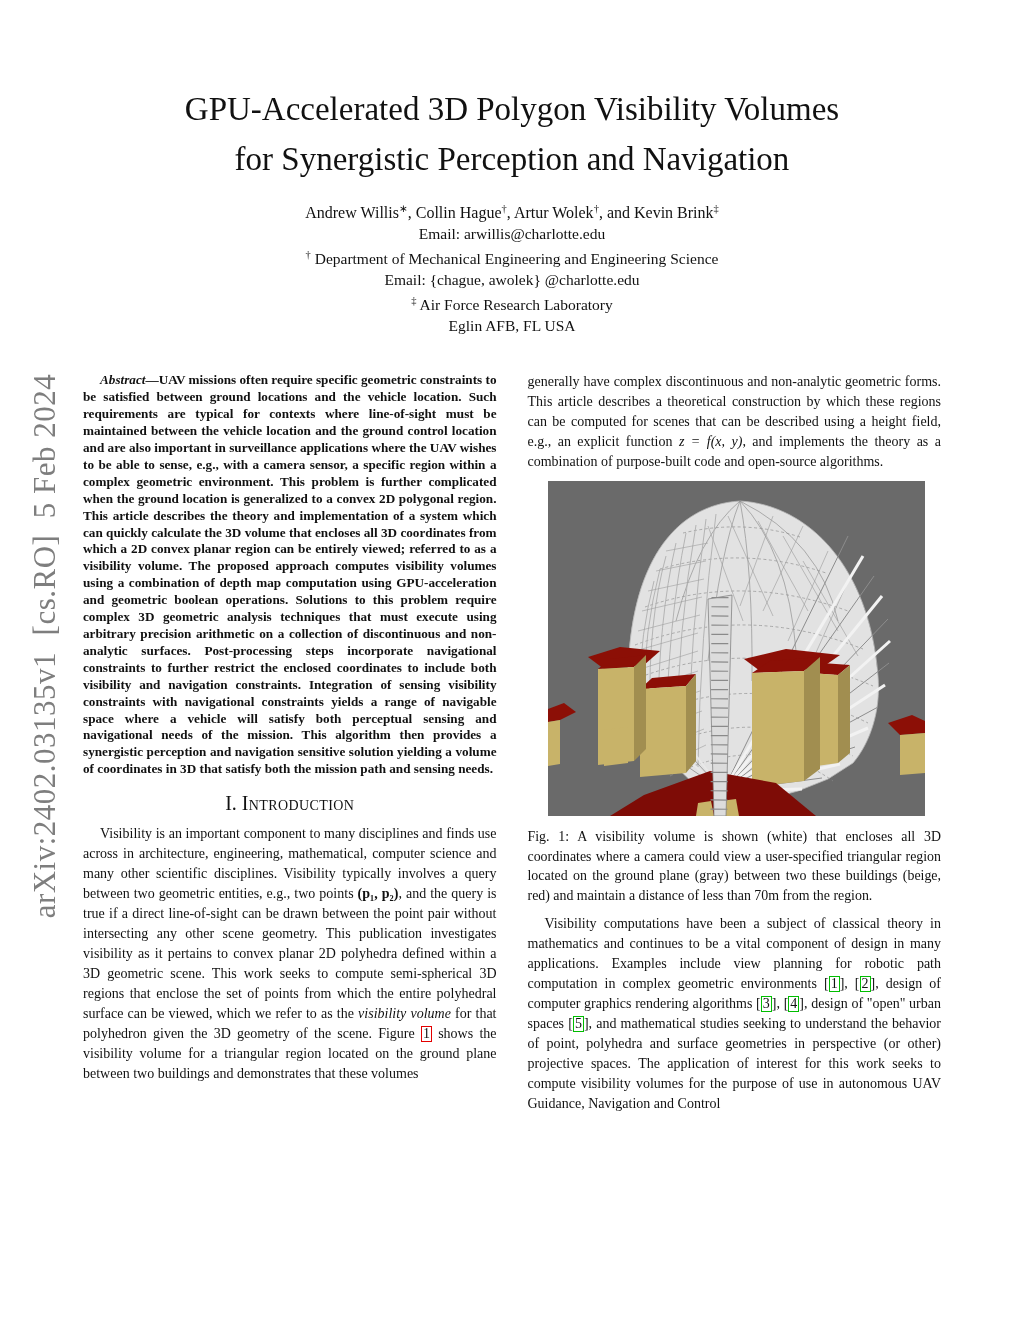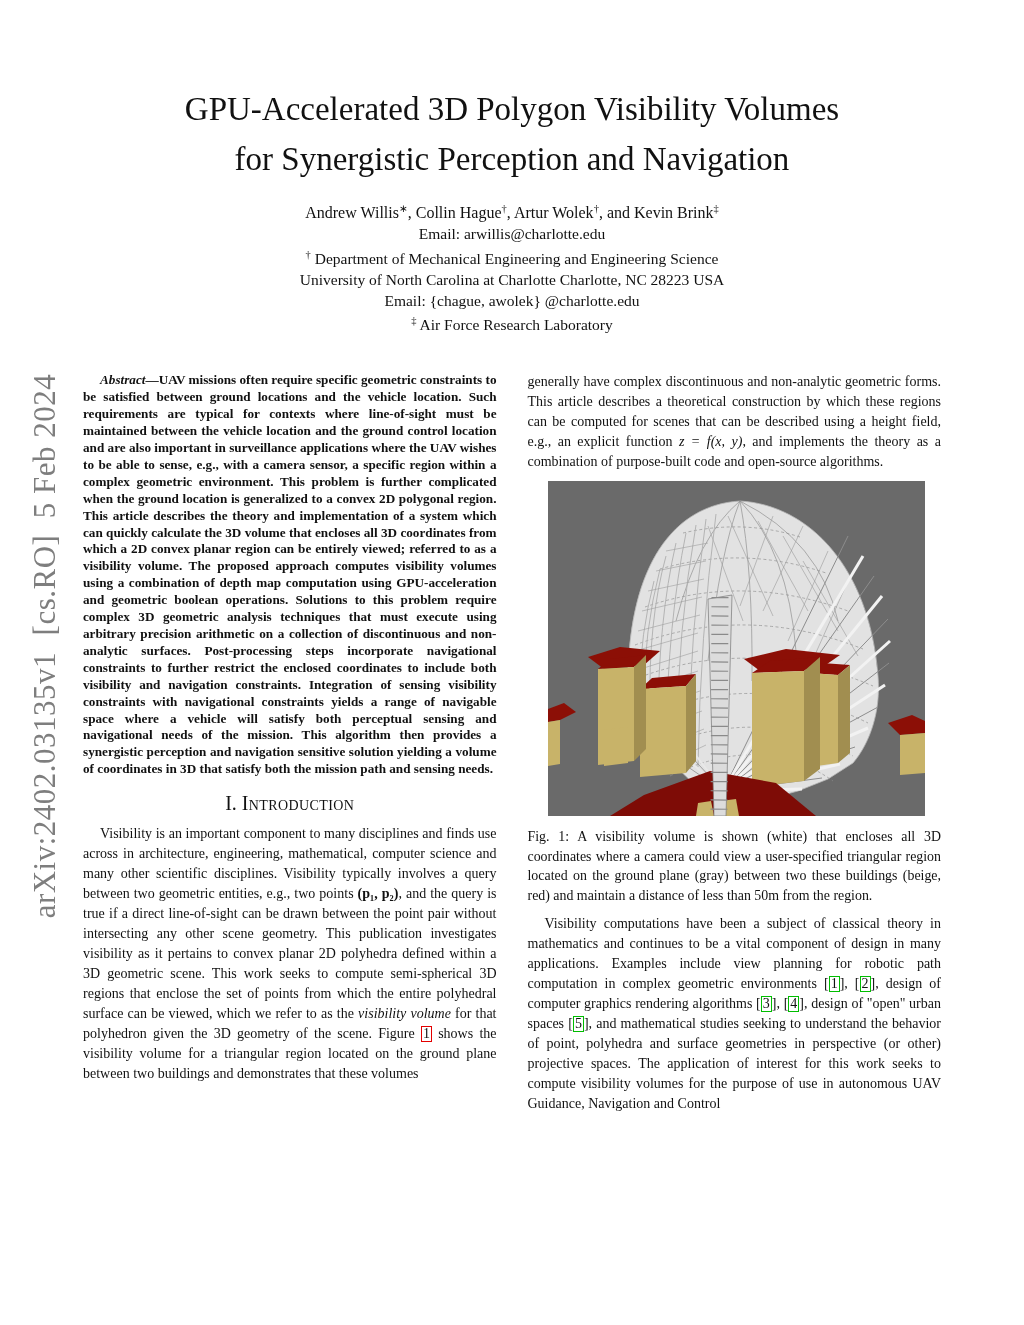--- a/index.html
+++ b/index.html
@@ -45,23 +45,23 @@
       <span>for Synergistic Perception and Navigation</span>
     </h1>
   </div>
 
   <div class="authors-block">
     <div class="author-line">
       <span>Andrew Willis</span><sup>∗</sup><span>, Collin Hague</span><sup>†</sup><span>, Artur Wolek</span><sup>†</sup><span>, and Kevin Brink</span><sup>‡</sup>
     </div>
     <div><span>Email: arwillis@charlotte.edu</span></div>
     <div><sup>†</sup><span> Department of Mechanical Engineering and Engineering Science</span></div>
-    <div><span>University of North Carolina at Charlotte Charlotte, NC 28223 USA</span></div>
     <div><span>Email: {chague, awolek} @charlotte.edu</span></div>
     <div><sup>‡</sup><span> Air Force Research Laboratory</span></div>
+    <div><span>Eglin AFB, FL USA</span></div>
   </div>
 
   <div class="columns">
 
     <div class="col">
       <p class="abstract-par"><span class="abstract-label">Abstract</span><span>—UAV missions often require specific geometric constraints to be satisfied between ground locations and the vehicle location. Such requirements are typical for contexts where line-of-sight must be maintained between the vehicle location and the ground control location and are also important in surveillance applications where the UAV wishes to be able to sense, e.g., with a camera sensor, a specific region within a complex geometric environment. This problem is further complicated when the ground location is generalized to a convex 2D polygonal region. This article describes the theory and implementation of a system which can quickly calculate the 3D volume that encloses all 3D coordinates from which a 2D convex planar region can be entirely viewed; referred to as a visibility volume. The proposed approach computes visibility volumes using a combination of depth map computation using GPU-acceleration and geometric boolean operations. Solutions to this problem require complex 3D geometric analysis techniques that must execute using arbitrary precision arithmetic on a collection of discontinuous and non-analytic surfaces. Post-processing steps incorporate navigational constraints to further restrict the enclosed coordinates to include both visibility and navigation constraints. Integration of sensing visibility constraints with navigational constraints yields a range of navigable space where a vehicle will satisfy both perceptual sensing and navigational needs of the mission. This algorithm then provides a synergistic perception and navigation sensitive solution yielding a volume of coordinates in 3D that satisfy both the mission path and sensing needs.</span></p>
 
       <div class="section-heading">
         <span>I.</span>
         <span class="sc">Introduction</span>
@@ -203,19 +203,19 @@
             </g>
           </g>
 
           <g>
             <polygon points="160,118 184,114 178,335 166,335" fill="#dcdcdc" stroke="#777777" stroke-width="0.7"></polygon>
             <line x1="172" y1="116" x2="171" y2="335" stroke="#8a8a8a" stroke-width="17" stroke-dasharray="1.2 8"></line>
           </g>
         </svg>
       </div>
 
-      <p class="fig-caption"><span>Fig. 1:</span><span> A visibility volume is shown (white) that encloses all 3D coordinates where a camera could view a user-specified triangular region located on the ground plane (gray) between two these buildings (beige, red) and maintain a distance of less than 50m from the region.</span></p>
+      <p class="fig-caption"><span>Fig. 1:</span><span> A visibility volume is shown (white) that encloses all 3D coordinates where a camera could view a user-specified triangular region located on the ground plane (gray) between two these buildings (beige, red) and maintain a distance of less than 70m from the region.</span></p>
 
       <p class="body-par indent par-gap"><span>Visibility computations have been a subject of classical theory in mathematics and continues to be a vital component of design in many applications. Examples include view planning for robotic path computation in complex geometric environments [</span><span class="citeref">1</span><span>], [</span><span class="citeref">2</span><span>], design of computer graphics rendering algorithms [</span><span class="citeref">3</span><span>], [</span><span class="citeref">4</span><span>], design of "open" urban spaces [</span><span class="citeref">5</span><span>], and mathematical studies seeking to understand the behavior of point, polyhedra and surface geometries in perspective (or other) projective spaces. The application of interest for this work seeks to compute visibility volumes for the purpose of use in autonomous UAV Guidance, Navigation and Control</span></p>
     </div>
 
   </div>
 </div>
 
 </body></html>

